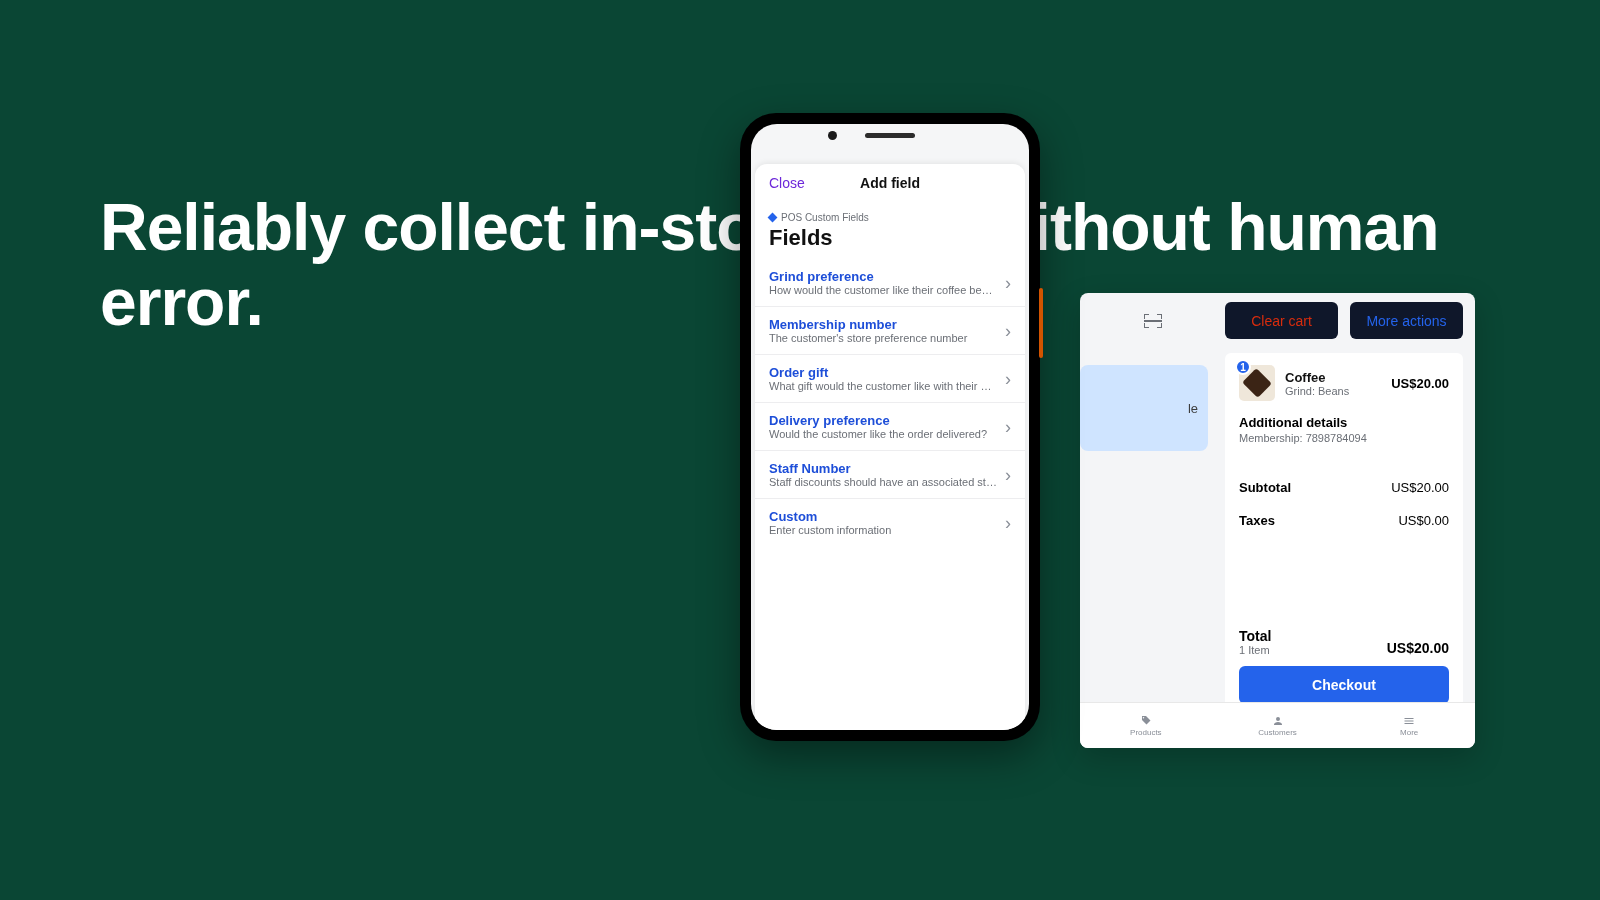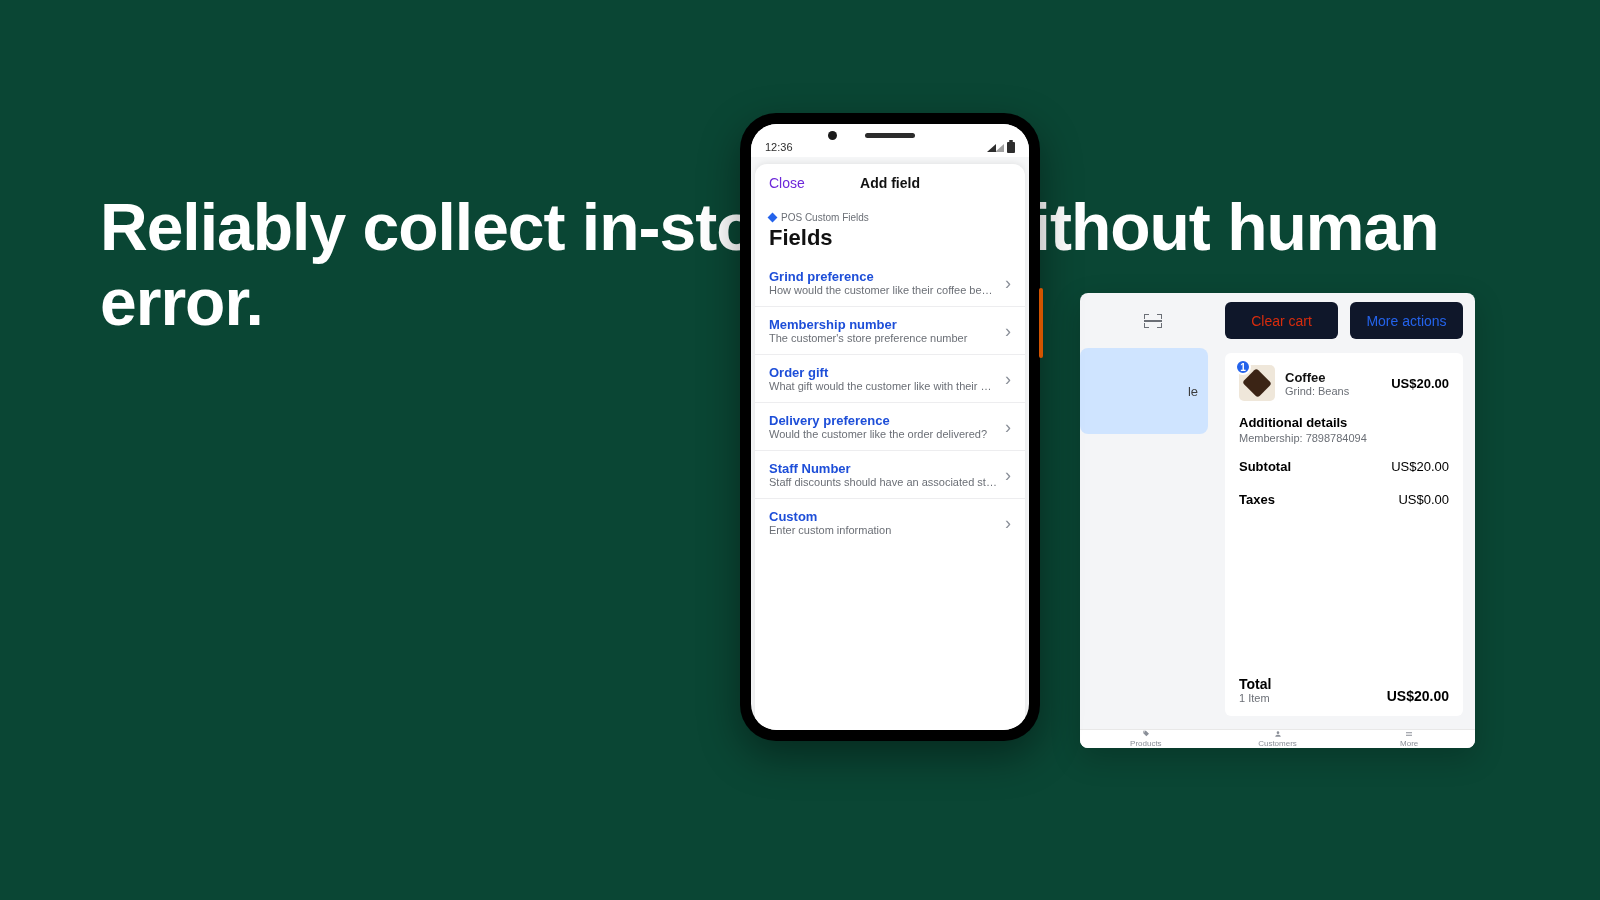--- a/index.html
+++ b/index.html
@@ -59,43 +59,43 @@
   }
   .cart .item .info { flex:1; }
   .cart .item .info .name { font-size:13px; font-weight:600; color:#111; }
   .cart .item .info .variant { font-size:11px; color:#6b6f76; }
   .cart .item .price { font-size:13px; font-weight:600; }
 
   .cart .section-title { margin-top:14px; font-size:13px; font-weight:600; }
   .cart .section-sub { font-size:11px; color:#6b6f76; margin-top:2px; }
 
   .cart .row { display:flex; justify-content:space-between; font-size:13px; margin-top:18px; }
-  .cart .row.first { margin-top:15px; }
+  .cart .row.first { margin-top:36px; }
   .cart .row .label { font-weight:600; }
   .cart .spacer { flex:1; }
   .cart .totalrow { display:flex; justify-content:space-between; align-items:flex-end; margin-top:10px; }
   .cart .totalrow .label { font-size:14px; font-weight:700; }
   .cart .totalrow .sub { font-size:11px; color:#6b6f76; }
   .cart .totalrow .amount { font-size:14px; font-weight:700; }
   .cart .checkout {
     margin-top:10px; background:#2463eb; color:#fff; text-align:center;
     padding:11px 0; border-radius:6px; font-size:14px; font-weight:600;
   }
 
   .tablet .leftpeek {
-    position:absolute; top:55px; left:0; width:145px;
+    position:absolute; top:72px; left:0; width:145px;
   }
   .peek-tile { width:128px; height:86px; border-radius:8px; margin-bottom:12px;
     display:flex; align-items:center; justify-content:flex-end; padding-right:10px;
     font-size:13px; color:#3d3d3d; }
   .peek-tile.blue { background:#cfe4ff; }
   .peek-tile.yellow { background:#ffe9a8; }
 
   .tablet .tabbar {
-    position:absolute; left:0; right:0; bottom:0; height:19px; background:#fff;
+    position:absolute; left:0; right:0; bottom:0; height:46px; background:#fff;
     display:flex; border-top:1px solid #e8e8e8;
   }
   .tablet .tabbar .tab { flex:1; display:flex; flex-direction:column; align-items:center; justify-content:center; gap:1px; }
   .tablet .tabbar .tab .lbl { font-size:8px; color:#8a8f98; }
   .tablet .tabbar .tab svg { width:12px; height:12px; fill:#8a8f98; }
 
   
   .phone {
     position:absolute; left:740px; top:113px; width:300px; height:628px;
     background:#000; border-radius:36px; box-shadow:0 15px 40px rgba(0,0,0,.4);
@@ -192,20 +192,21 @@
 
     <div class="spacer"></div>
 
     <div class="totalrow">
       <div>
         <div class="label">Total</div>
         <div class="sub">1 Item</div>
       </div>
       <div class="amount">US$20.00</div>
     </div>
+    <div class="checkout">Checkout</div>
   </div>
 
   <div class="tabbar">
     <div class="tab">
       <svg viewBox="0 0 24 24">
           <path d="M21 11l-9-9H4v8l9 9 8-8zM7 7a1.5 1.5 0 110-3 1.5 1.5 0 010 3z"></path>
         </svg>
       <span class="lbl">Products</span>
     </div>
     <div class="tab">
@@ -221,28 +222,20 @@
       <span class="lbl">More</span>
     </div>
   </div>
 </div>
 
 <div class="phone">
   <div class="side-accent"></div>
   <div class="speaker"></div>
   <div class="cam"></div>
   <div class="screen">
-    <div class="statusbar">
-      <span>12:36</span>
-      <span class="rt">
-        <span class="sb-tri"></span>
-        <span class="sb-half"></span>
-        <span class="sb-batt"></span>
-      </span>
-    </div>
 
     <div class="sheet">
       <div class="hdr">
         <span class="close">Close</span>
         <span>Add field</span>
       </div>
       <div class="crumb">
         <span class="dot"></span>
         <span>POS Custom Fields</span>
       </div>

